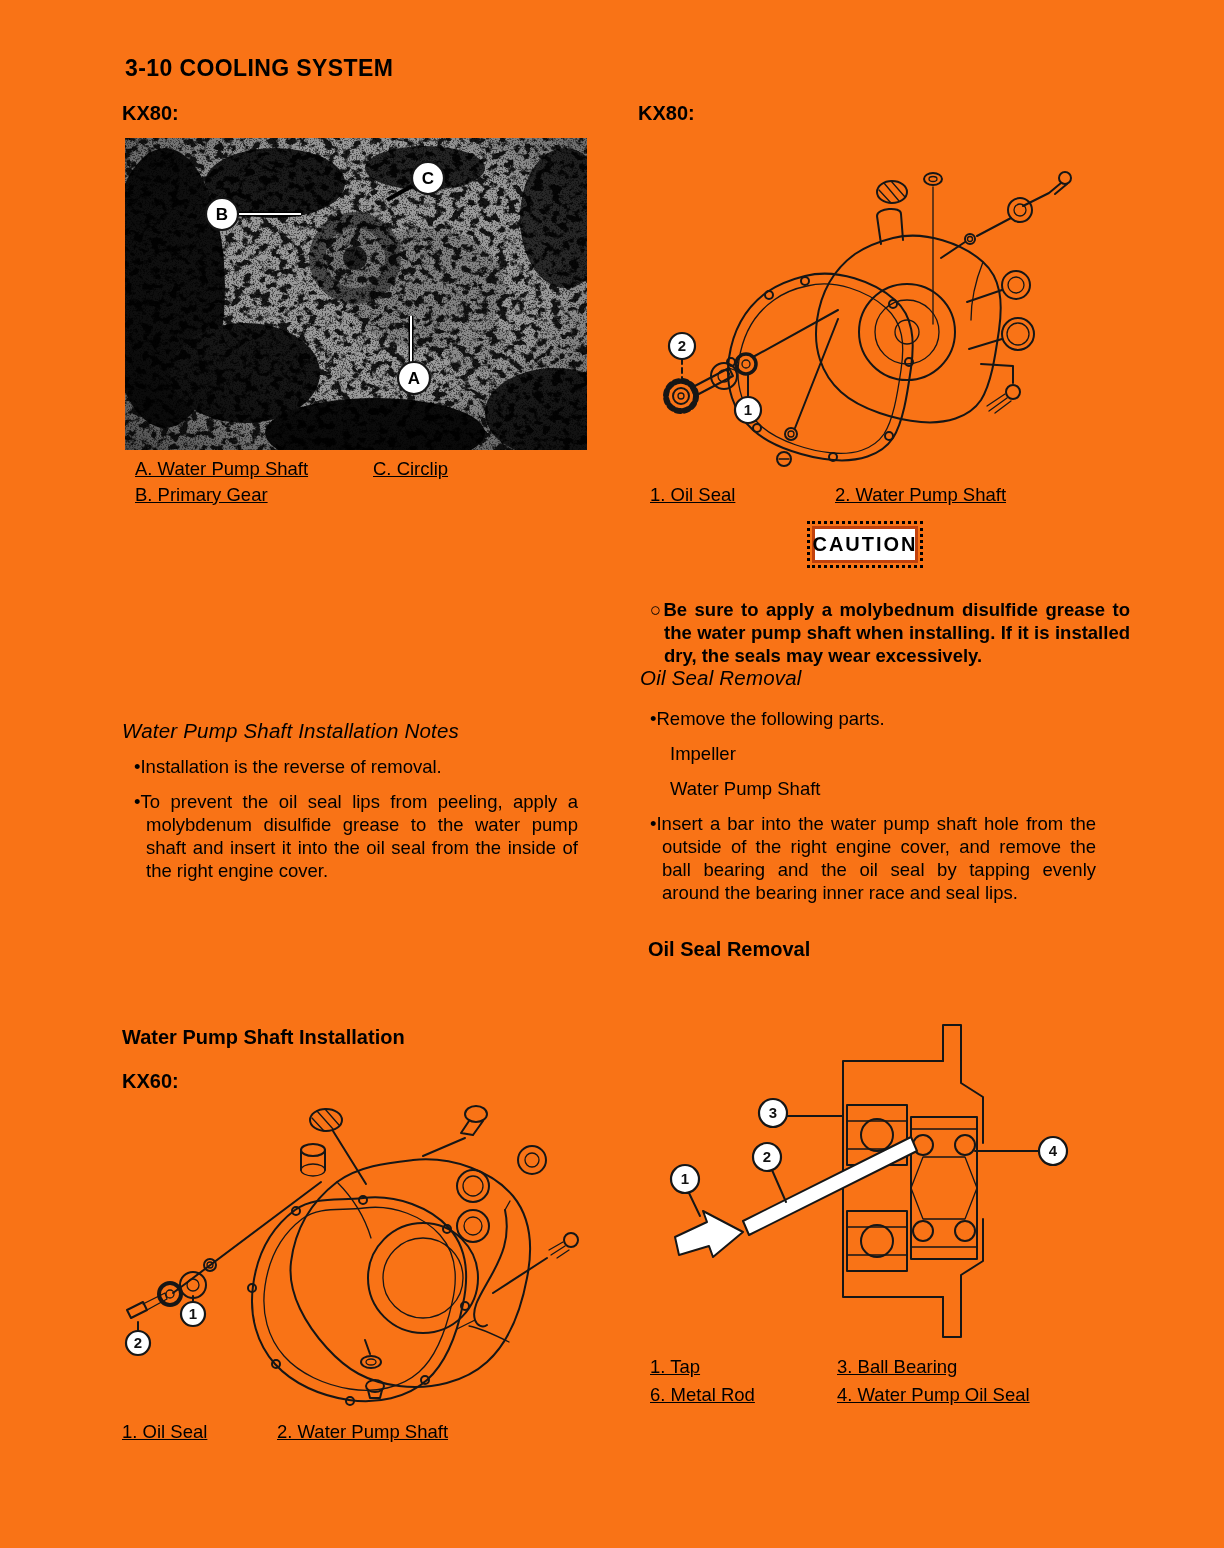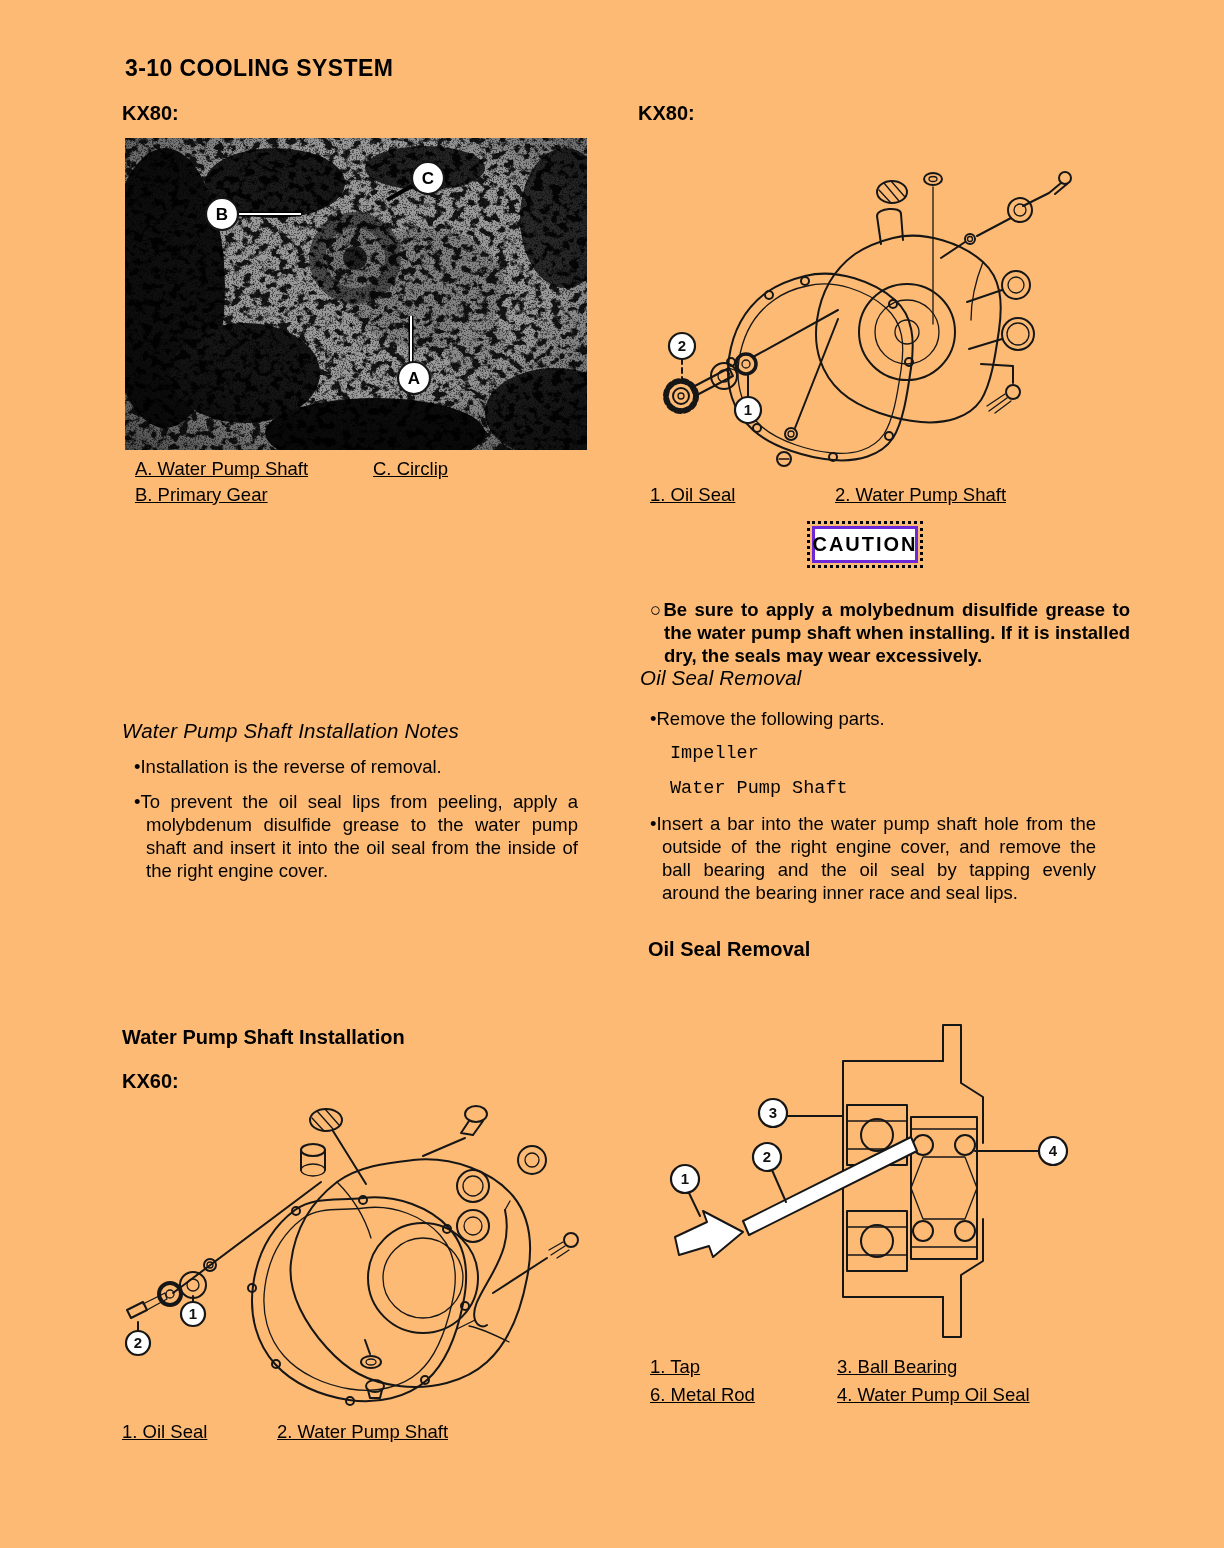--- a/index.html
+++ b/index.html
@@ -1,29 +1,29 @@
 <!DOCTYPE html>
 <html><head>
 <meta charset="utf-8">
 <style>
   html,body{margin:0;padding:0;background:#e8e8e8;}
-  .page{position:relative;width:1224px;height:1548px;background:#fdba74;color:#000;
+  .page{position:relative;width:1224px;height:1548px;background:#f97316;color:#000;
         font-family:"Liberation Sans", sans-serif;overflow:hidden;}
   .abs{position:absolute;}
   .hd{font-weight:bold;font-size:23px;letter-spacing:.4px;}
   .lbl{font-weight:bold;font-size:20px;}
   .sech{font-weight:bold;font-size:20px;}
   .ital{font-style:italic;font-size:20.5px;letter-spacing:.2px;}
   .body{font-size:18.5px;line-height:23px;text-align:justify;}
   .cap{font-size:18.5px;white-space:nowrap;text-decoration:underline;}
   .bold{font-weight:bold;}
   p{margin:12px;}
   .bullet{padding-left:12px;text-indent:-12px;}
-  .subitem{padding-left:52px;text-indent:-32px;text-align:left;font-family:Liberation Mono, monospace;}
-  .caution-badge{border:3px solid #6d28d9;outline:3px dotted #000;outline-offset:2px;
+  .subitem{padding-left:52px;text-indent:-32px;text-align:left;}
+  .caution-badge{border:3px solid #c2410c;outline:3px dotted #000;outline-offset:2px;
     width:100px;height:31px;display:flex;align-items:center;justify-content:center;
     font-weight:bold;font-size:20px;letter-spacing:2px;background:#fff;}
   
   .ln{stroke:#161616;stroke-width:2;fill:none;stroke-linejoin:round;stroke-linecap:round;}
   .ln .thin{stroke-width:1.3;}
   .co{fill:#fff;stroke:#161616;stroke-width:2.2;}
   .cot{font:bold 15px "Liberation Sans", sans-serif;fill:#111;text-anchor:middle;stroke:none;}
   .pht{font:bold 17px "Liberation Sans", sans-serif;fill:#000;text-anchor:middle;stroke:none;}
 </style>
 </head>

